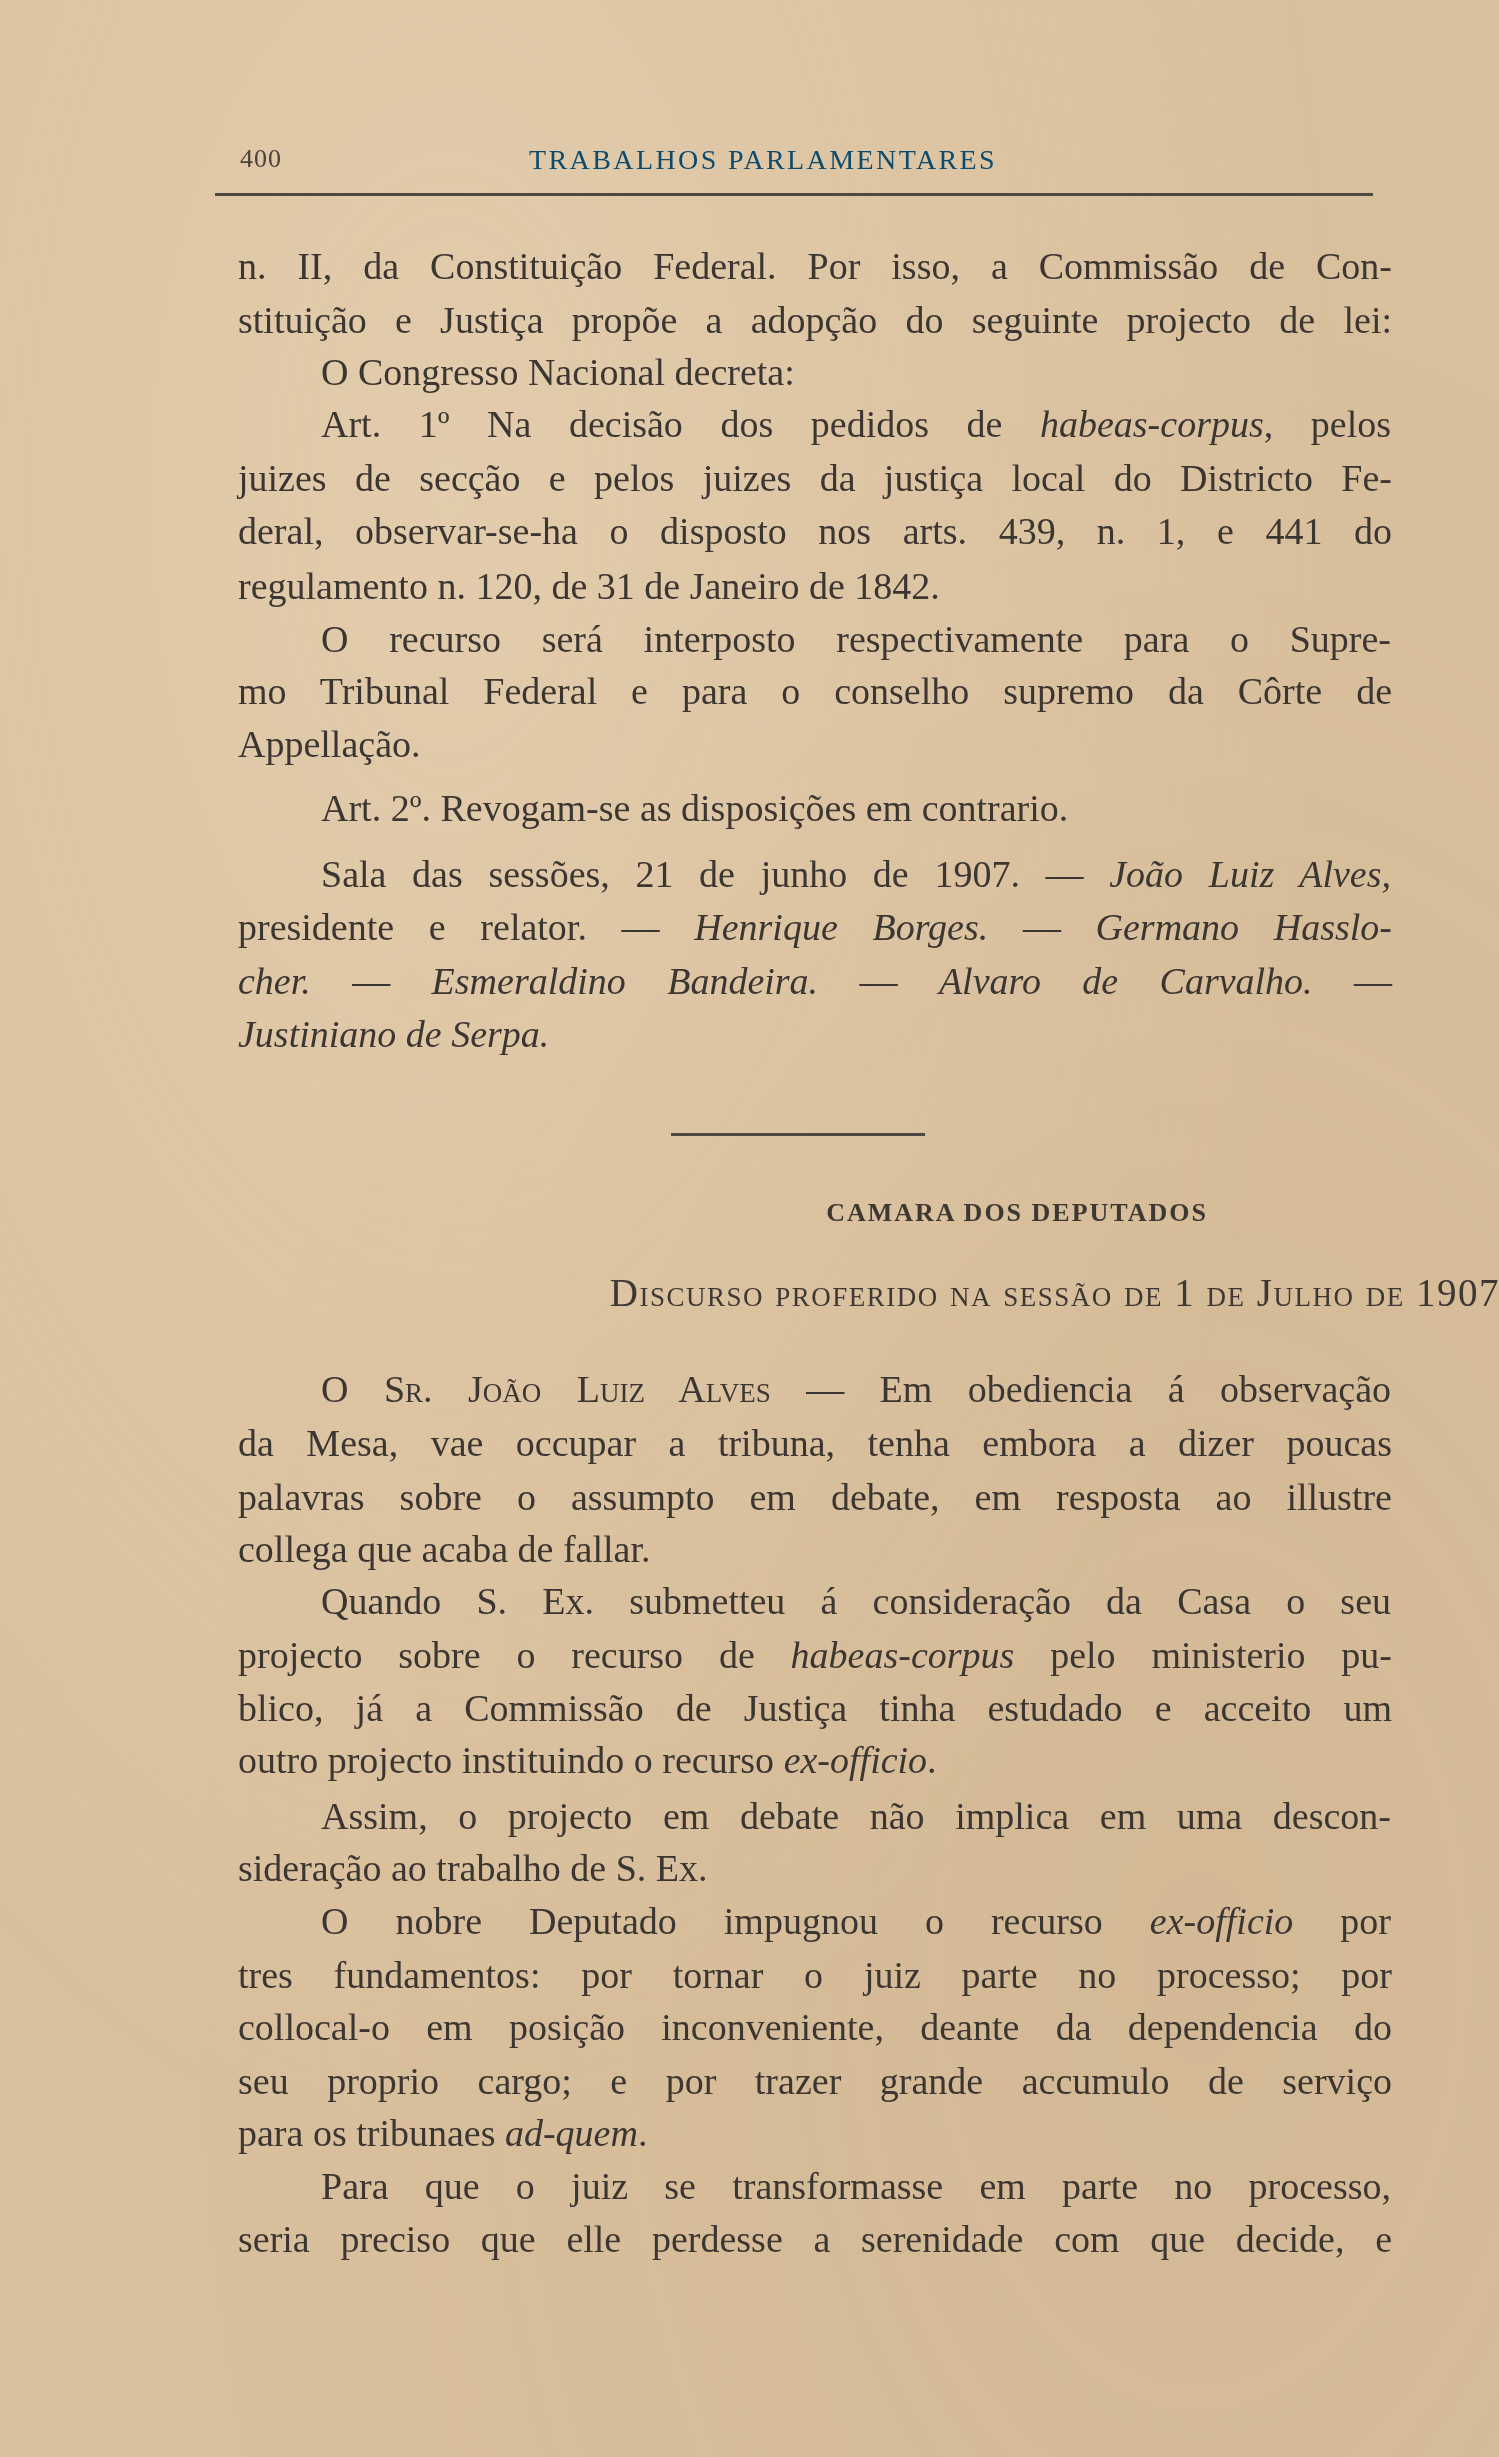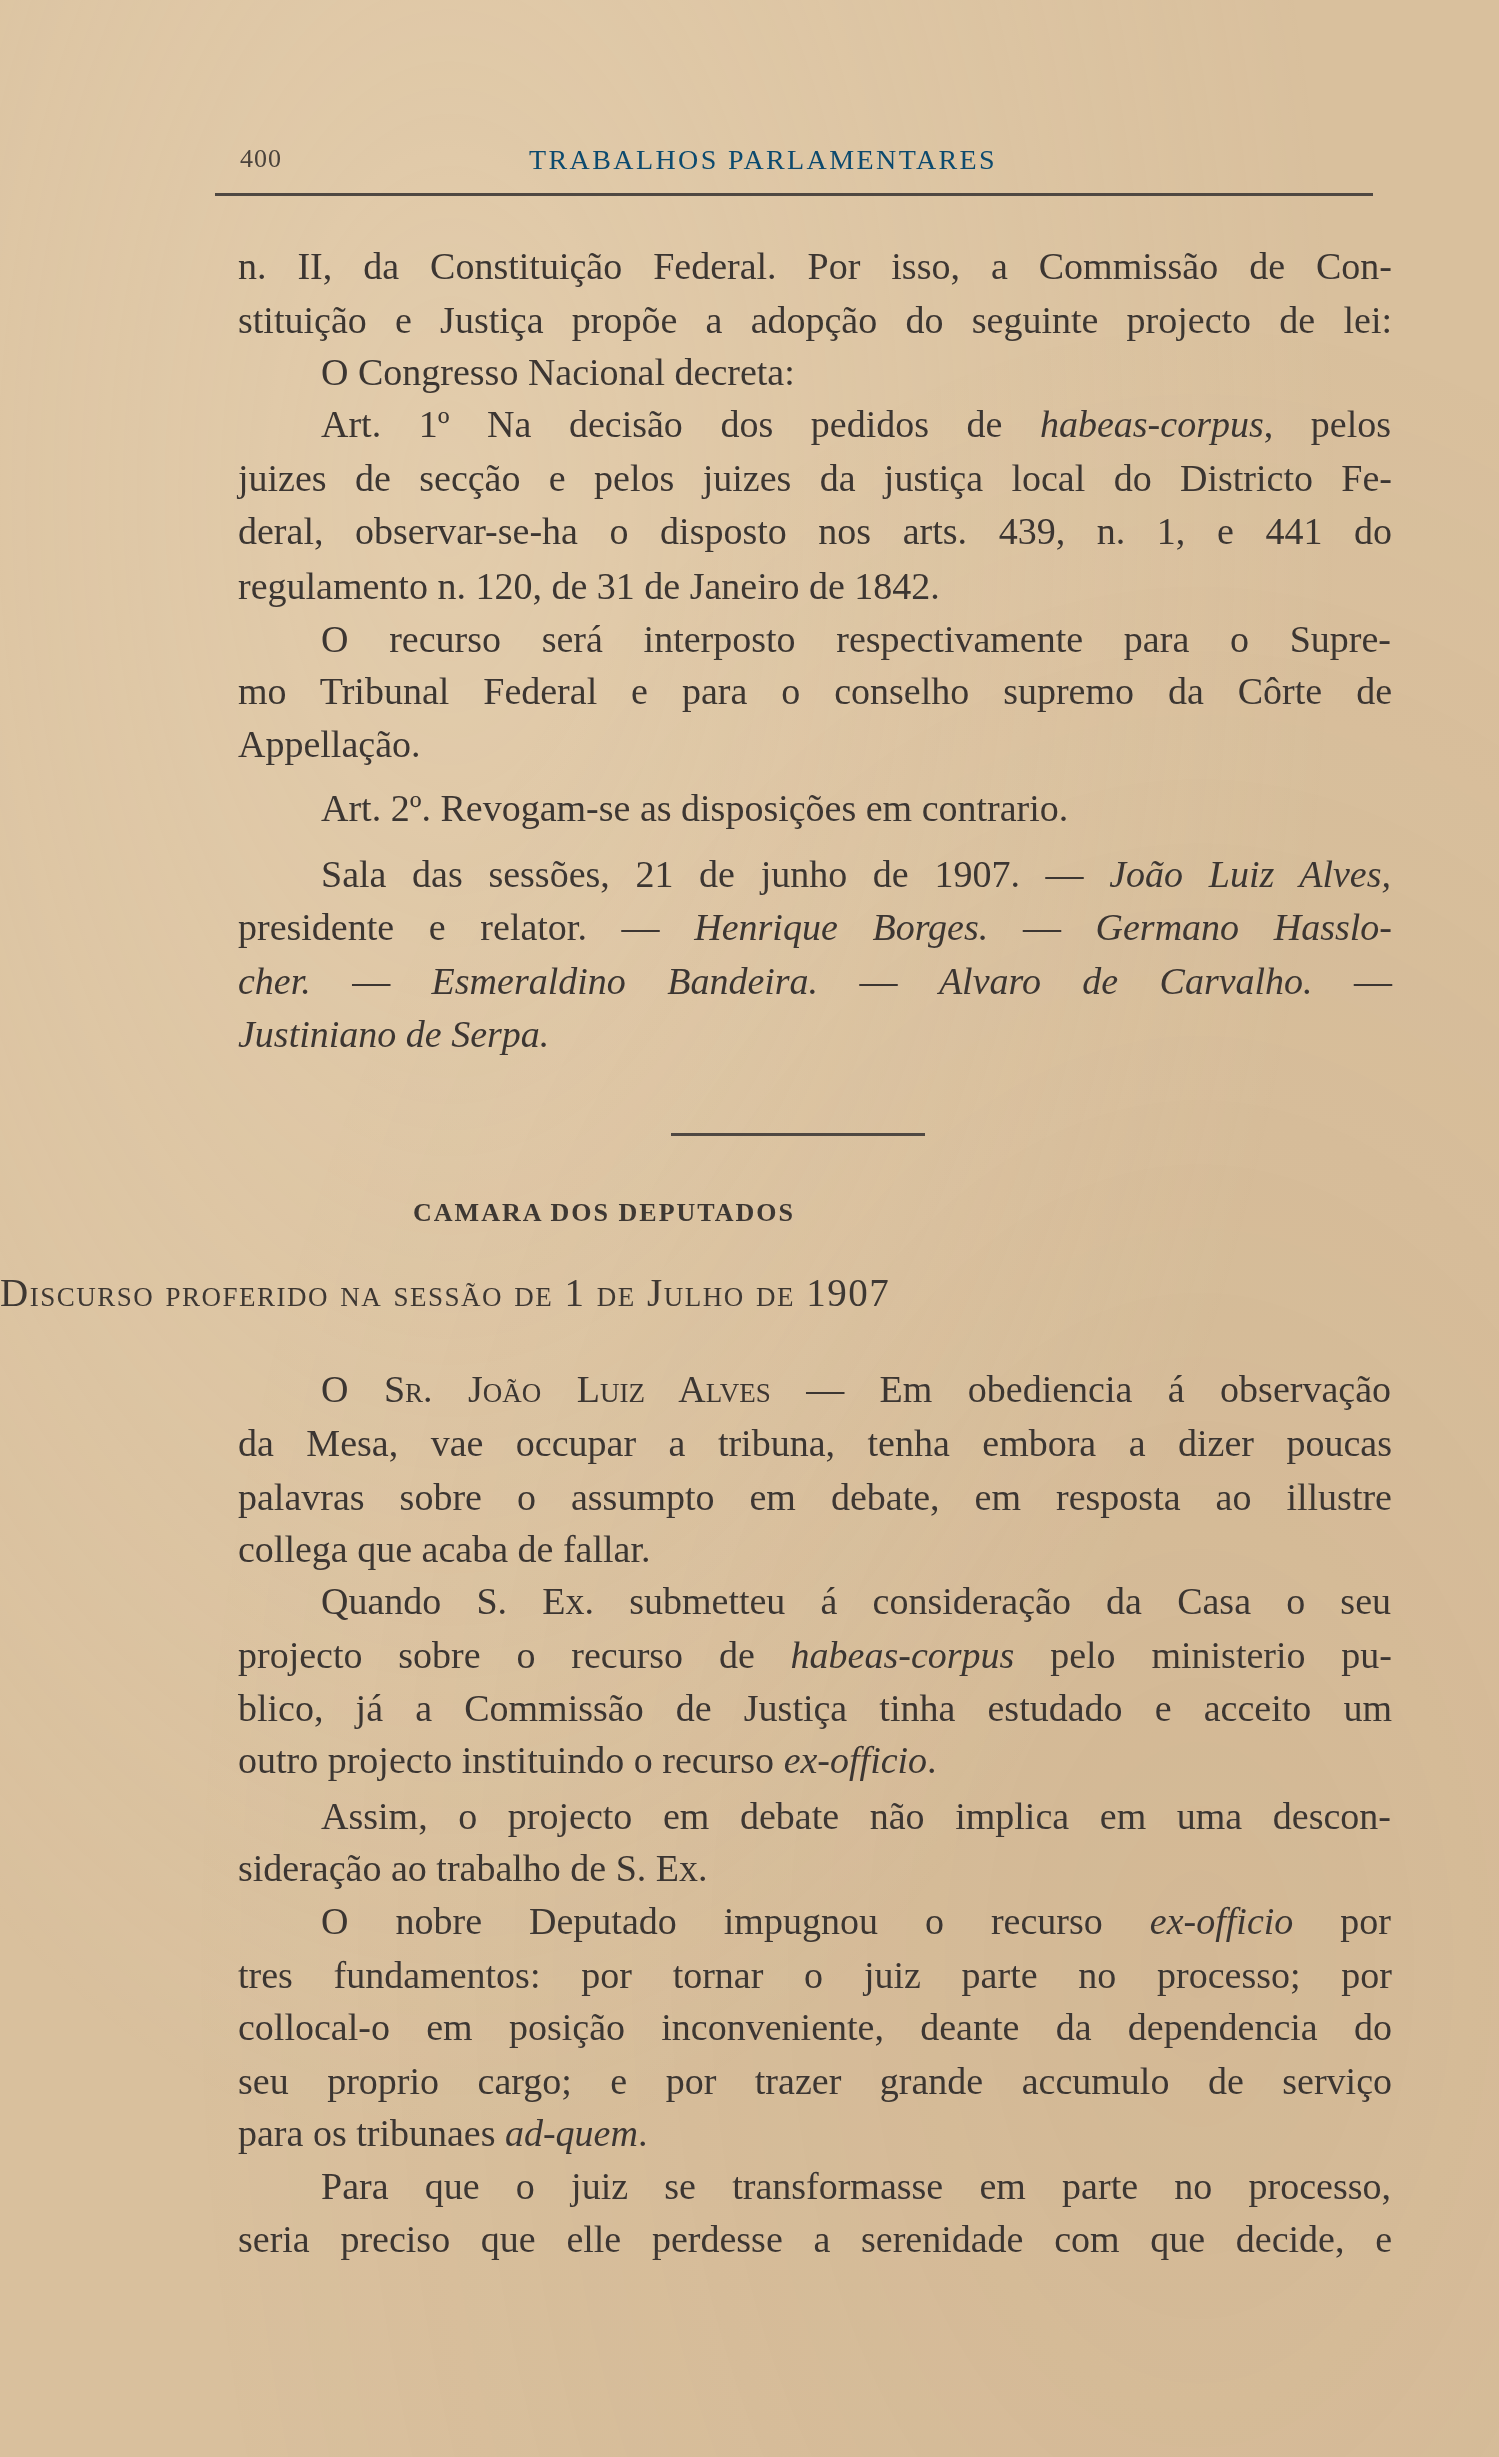--- a/index.html
+++ b/index.html
@@ -22,23 +22,23 @@
     font-size:38px; line-height:53px; white-space:nowrap;
     text-align:justify; text-align-last:justify;
     color:#3c3632;
     margin-left:21px;
   }
   .line.ind { left:300px; width:1070px; }
   .line.last { text-align-last:left; }
   .line i { font-style:italic;font-family:Liberation Serif, serif; }
   .sc { font-variant:small-caps; }
   .mid-rule { position:absolute; left:671px; top:1133px; width:254px; height:2.9px; background:#4f4842; }
-  .section-title { position:absolute; left:0; width:1208px; top:1198px; text-align:center;
+  .section-title { position:absolute; left:0; width:1208px; top:1198px; text-align:right;
     font-size:26px; font-weight:bold; letter-spacing:2px; color:#3e3833; }
-  .speech-title { position:absolute; left:0; width:1500px; top:1270px; text-align:left;
+  .speech-title { position:absolute; left:0; width:1500px; top:1270px; text-align:right;
     font-size:39px; font-variant:small-caps; letter-spacing:1.5px; color:#3e3833; }
 </style>
 </head>
 <body>
 
 <div class="page">
 
   <div class="header">
     <span class="pagenum">400</span>
     <span class="runhead">TRABALHOS PARLAMENTARES</span>

